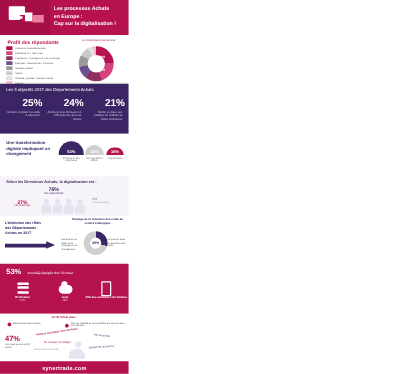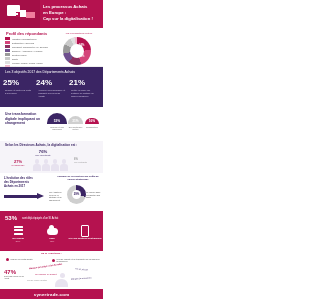--- a/index.html
+++ b/index.html
@@ -26,21 +26,21 @@
   .legend .lb{font-size:2.3px;color:#555;white-space:nowrap;overflow:hidden;}
   .donutwrap{position:absolute;left:57px;top:4px;width:42px;height:34px;}
   .donut{position:absolute;left:6px;top:5px;width:28px;height:28px;border-radius:50%;}
   .donut .hole{position:absolute;left:7px;top:7px;width:14px;height:14px;border-radius:50%;background:#fff;}
   .dlbl{position:absolute;font-size:2.6px;font-weight:bold;color:#fff;}
   .arcnote{position:absolute;left:3px;top:0px;width:38px;height:14px;font-size:2.2px;color:#b5124f;text-align:center;}
 
   
   .objectifs{position:relative;height:40px;background:#3b2564;color:#fff;}
   .objectifs .sec-title{position:absolute;left:5px;top:3px;font-size:3.4px;color:#fff;}
-  .obj-col{position:absolute;top:11px;width:31px;text-align:left;}
+  .obj-col{position:absolute;top:11px;width:31px;text-align:right;}
   .obj-col .pc{font-size:8px;font-weight:bold;color:#fff;line-height:9px;}
   .obj-col .tx{font-size:2.2px;color:#d8cfe8;line-height:3px;margin-top:2px;padding:0 2px;}
 
   
   .transfo{position:relative;height:34px;background:#fff;}
   .transfo .lead{position:absolute;left:5px;top:5px;width:42px;font-size:3.4px;font-weight:bold;color:#3b2564;line-height:4.6px;}
   .semis{position:absolute;left:47px;top:6px;width:54px;height:26px;}
   .semi{position:absolute;text-align:center;}
   .semi .dome{border-radius:100px 100px 0 0;position:relative;}
   .semi .dv{position:absolute;left:0;right:0;bottom:1px;font-size:3.2px;font-weight:bold;color:#fff;}

